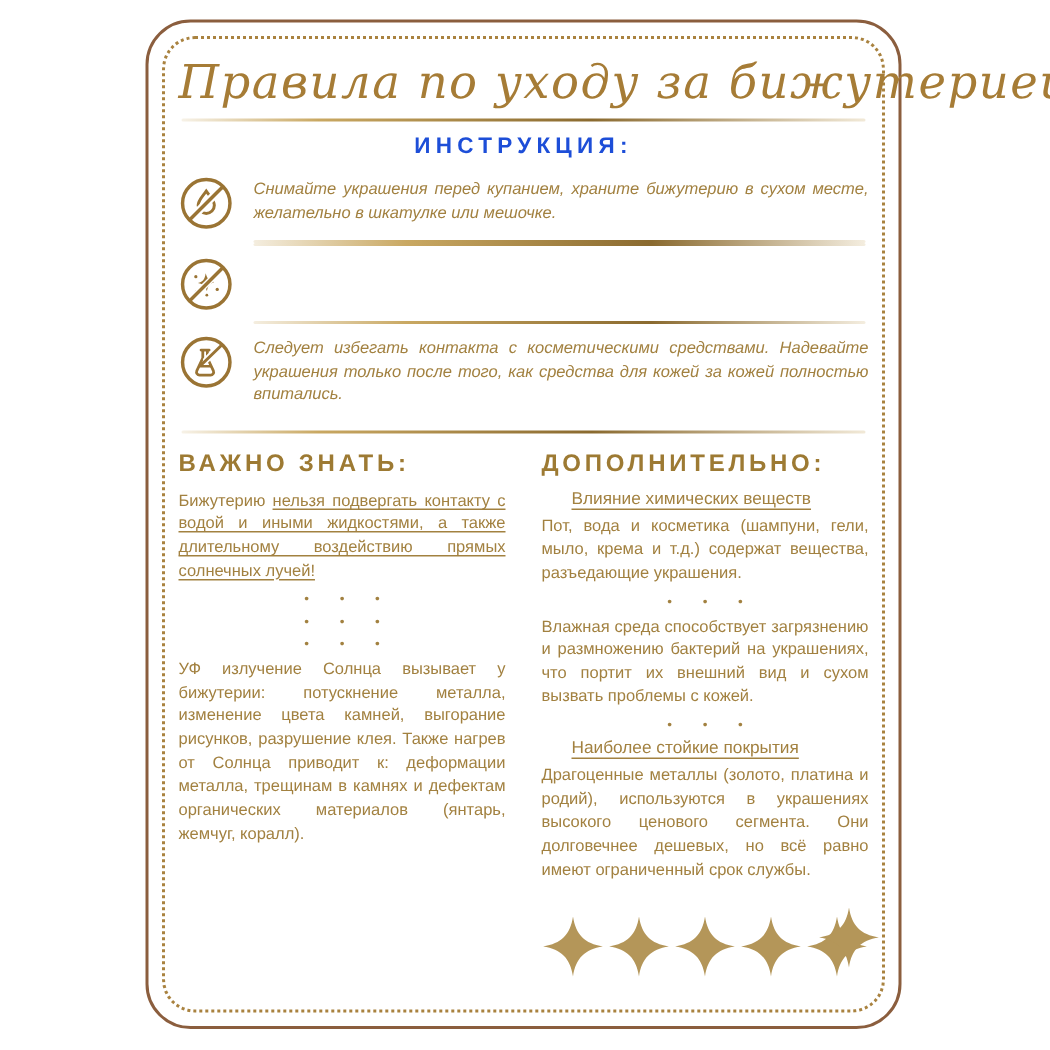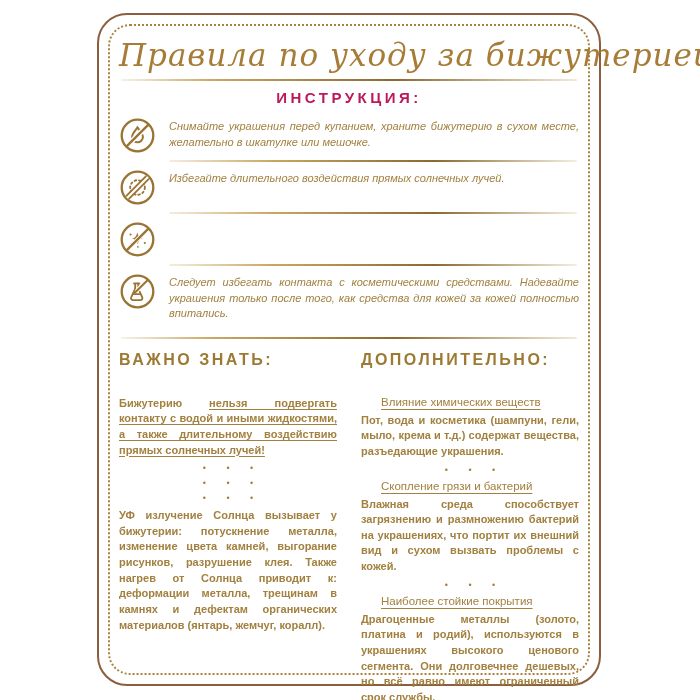--- a/index.html
+++ b/index.html
@@ -23,43 +23,43 @@
     text-align:center;
     font-family:"DejaVu Serif", serif;font-style:italic;
     font-size:31px;color:#A67C36;letter-spacing:1px;
     margin:6px 0 2px 0;white-space:nowrap;
   }
   .title-divider{
     height:2px;margin:6px 2px 8px 2px;border-radius:2px;
     background:linear-gradient(to right, rgba(201,168,98,0.15), #C9A862 20%, #8A6A2F 60%, rgba(201,168,98,0.25));
   }
   .section-heading{
-    text-align:center;color:#be185d;font-size:15px;letter-spacing:3.5px;
+    text-align:center;color:#1d4ed8;font-size:15px;letter-spacing:3.5px;
     font-weight:bold;margin:8px 0 4px 0;
   }
   .instr-item{display:flex;align-items:flex-start;gap:13px;padding:7px 0 6px 0;}
   .instr-icon{flex:0 0 37px;width:37px;height:37px;}
   .instr-text{
     flex:1;color:#A28140;font-size:11px;line-height:1.42;text-align:justify;padding-top:2px;font-style:italic;
   }
   .item-divider{
     height:2px;margin:0 2px 0 50px;border-radius:2px;
     background:linear-gradient(to right, rgba(201,168,98,0.2), #C9A862 25%, #8A6A2F 65%, rgba(201,168,98,0.2));
   }
   .full-divider{
     height:2px;margin:9px 2px 10px 2px;border-radius:2px;
     background:linear-gradient(to right, rgba(201,168,98,0.15), #C9A862 20%, #8A6A2F 60%, rgba(201,168,98,0.25));
   }
   .cols{display:flex;gap:24px;}
   .col{flex:1;min-width:0;}
   .col-heading{
-    color:#9D7A33;font-size:16px;letter-spacing:2.5px;font-weight:bold;margin:2px 0 27px 0;
+    color:#9D7A33;font-size:16px;letter-spacing:2.5px;font-weight:bold;margin:2px 0 8px 0;
   }
   .body-text{
-    color:#A28140;font-size:11px;line-height:1.42;text-align:justify;margin:0 0 2px 0;font-weight:bold;
+    color:#A28140;font-size:11px;line-height:1.42;text-align:justify;margin:0 0 2px 0;
   }
   .u{text-decoration:underline;text-underline-offset:2px;}
   .dots{
     text-align:center;color:#A28140;font-size:9px;letter-spacing:9px;
     margin:5px 0 5px 9px;
   }
   .sub-title{
     color:#A28140;font-size:11.5px;margin:2px 0 5px 0;
     text-decoration:underline;text-underline-offset:3px;padding-left:20px;
   }
@@ -90,32 +90,20 @@
           <circle cx="24" cy="24" r="20.5"></circle>
           <path d="M24 13.5 C27.5 18.5 31 21.6 31 25.8 a7 7 0 0 1 -14 0 C17 21.6 20.5 18.5 24 13.5 Z" stroke-width="2.6"></path>
           <line x1="14" y1="34" x2="34" y2="14" stroke="#ffffff" stroke-width="7"></line>
           <line x1="10.8" y1="37.2" x2="37.2" y2="10.8"></line>
         </svg>
       </span>
       <div class="instr-text">Снимайте украшения перед купанием, храните бижутерию в сухом месте, желательно в шкатулке или мешочке.</div>
     </div>
     <div class="item-divider"></div>
 
-    <div class="instr-item">
-      <span class="instr-icon">
-        <svg viewBox="0 0 48 48" fill="none" stroke="#9A7434" stroke-width="3" stroke-linecap="round">
-          <circle cx="24" cy="24" r="20.5"></circle>
-          <circle cx="24" cy="24" r="9.5" stroke-width="2.4" stroke-dasharray="2.2 3.6"></circle>
-          <line x1="12" y1="36" x2="36" y2="12" stroke="#ffffff" stroke-width="5"></line>
-          <line x1="9.6" y1="34.8" x2="34.8" y2="9.6" stroke-width="2.4"></line>
-          <line x1="13.2" y1="38.4" x2="38.4" y2="13.2" stroke-width="2.4"></line>
-        </svg>
-      </span>
-      <div class="instr-text">Избегайте длительного воздействия прямых солнечных лучей.</div>
-    </div>
     <div class="item-divider"></div>
 
     <div class="instr-item">
       <span class="instr-icon">
         <svg viewBox="0 0 48 48" fill="none" stroke="#9A7434" stroke-width="3" stroke-linecap="round">
           <circle cx="24" cy="24" r="20.5"></circle>
           <path d="M23.5 14.5 C25 19.5 26.5 21 31 22 C26.8 23.6 25.4 25.2 24.6 30 C23 25.4 21.6 24 16.8 23 C21.3 21.6 22.6 19.9 23.5 14.5 Z" fill="#9A7434" stroke="none"></path>
           <circle cx="15" cy="17.5" r="1.4" fill="#9A7434" stroke="none"></circle>
           <circle cx="31.5" cy="15.5" r="1.4" fill="#9A7434" stroke="none"></circle>
           <circle cx="33.5" cy="28.5" r="1.4" fill="#9A7434" stroke="none"></circle>
@@ -154,21 +142,20 @@
         <p class="body-text">УФ излучение Солнца вызывает у бижутерии: потускнение металла, изменение цвета камней, выгорание рисунков, разрушение клея. Также нагрев от Солнца приводит к: деформации металла, трещинам в камнях и дефектам органических материалов (янтарь, жемчуг, коралл).</p>
       </div>
 
       <div class="col">
         <div class="col-heading">ДОПОЛНИТЕЛЬНО:</div>
 
         <div class="sub-title">Влияние химических веществ</div>
         <p class="body-text">Пот, вода и косметика (шампуни, гели, мыло, крема и т.д.) содержат вещества, разъедающие украшения.</p>
         <div class="dots">•  •  •</div>
 
-        <div class="sub-title">Скопление грязи и бактерий</div>
         <p class="body-text">Влажная среда способствует загрязнению и размножению бактерий на украшениях, что портит их внешний вид и сухом вызвать проблемы с кожей.</p>
         <div class="dots">•  •  •</div>
 
         <div class="sub-title">Наиболее стойкие покрытия</div>
         <p class="body-text">Драгоценные металлы (золото, платина и родий), используются в украшениях высокого ценового сегмента. Они долговечнее дешевых, но всё равно имеют ограниченный срок службы.</p>
 
         <div class="stars-row">
             <span class="star">
               <svg viewBox="0 0 40 40">
                 <path d="M20 1 C21.8 12.6 27.4 18.2 39 20 C27.4 21.8 21.8 27.4 20 39 C18.2 27.4 12.6 21.8 1 20 C12.6 18.2 18.2 12.6 20 1 Z" fill="#B49659"></path>

